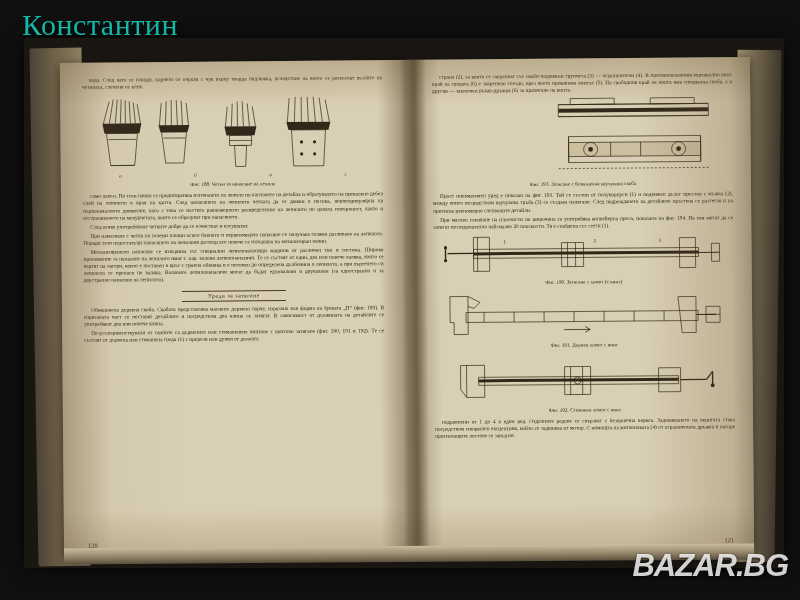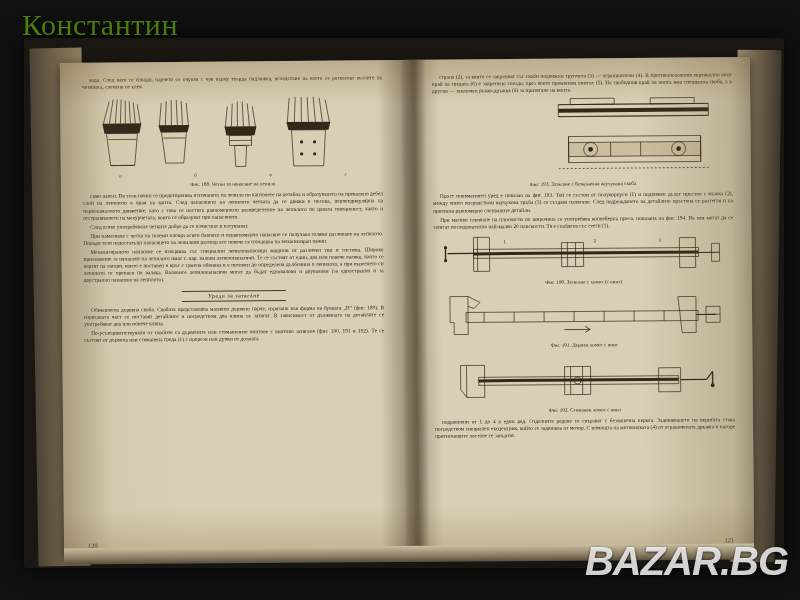--- a/index.html
+++ b/index.html
@@ -19,33 +19,33 @@
     background: #101010;
   }
 
   
   .wm-top {
     position: absolute;
     top: 8px;
     left: 22px;
     font-family: "Liberation Serif", serif;
     font-size: 30px;
-    color: #4d7c0f;
+    color: #14b8a6;
     letter-spacing: 0.5px;
     z-index: 40;
     text-shadow: 0 1px 2px rgba(0,0,0,.6);
     text-align: right;
   }
   .wm-bazar {
     position: absolute;
     right: 12px;
     bottom: 16px;
     z-index: 40;
     font-family: "Liberation Sans", sans-serif;
-    font-size: 40px;
+    font-size: 31px;
     font-weight: bold;
     font-style: italic;
     color: rgba(255,255,255,0.82);
     letter-spacing: -1px;
     text-shadow: 0 1px 3px rgba(0,0,0,.7);
   }
   .wm-bazar .dot { color: rgba(255,255,255,0.82); }
 
   
   .book {

